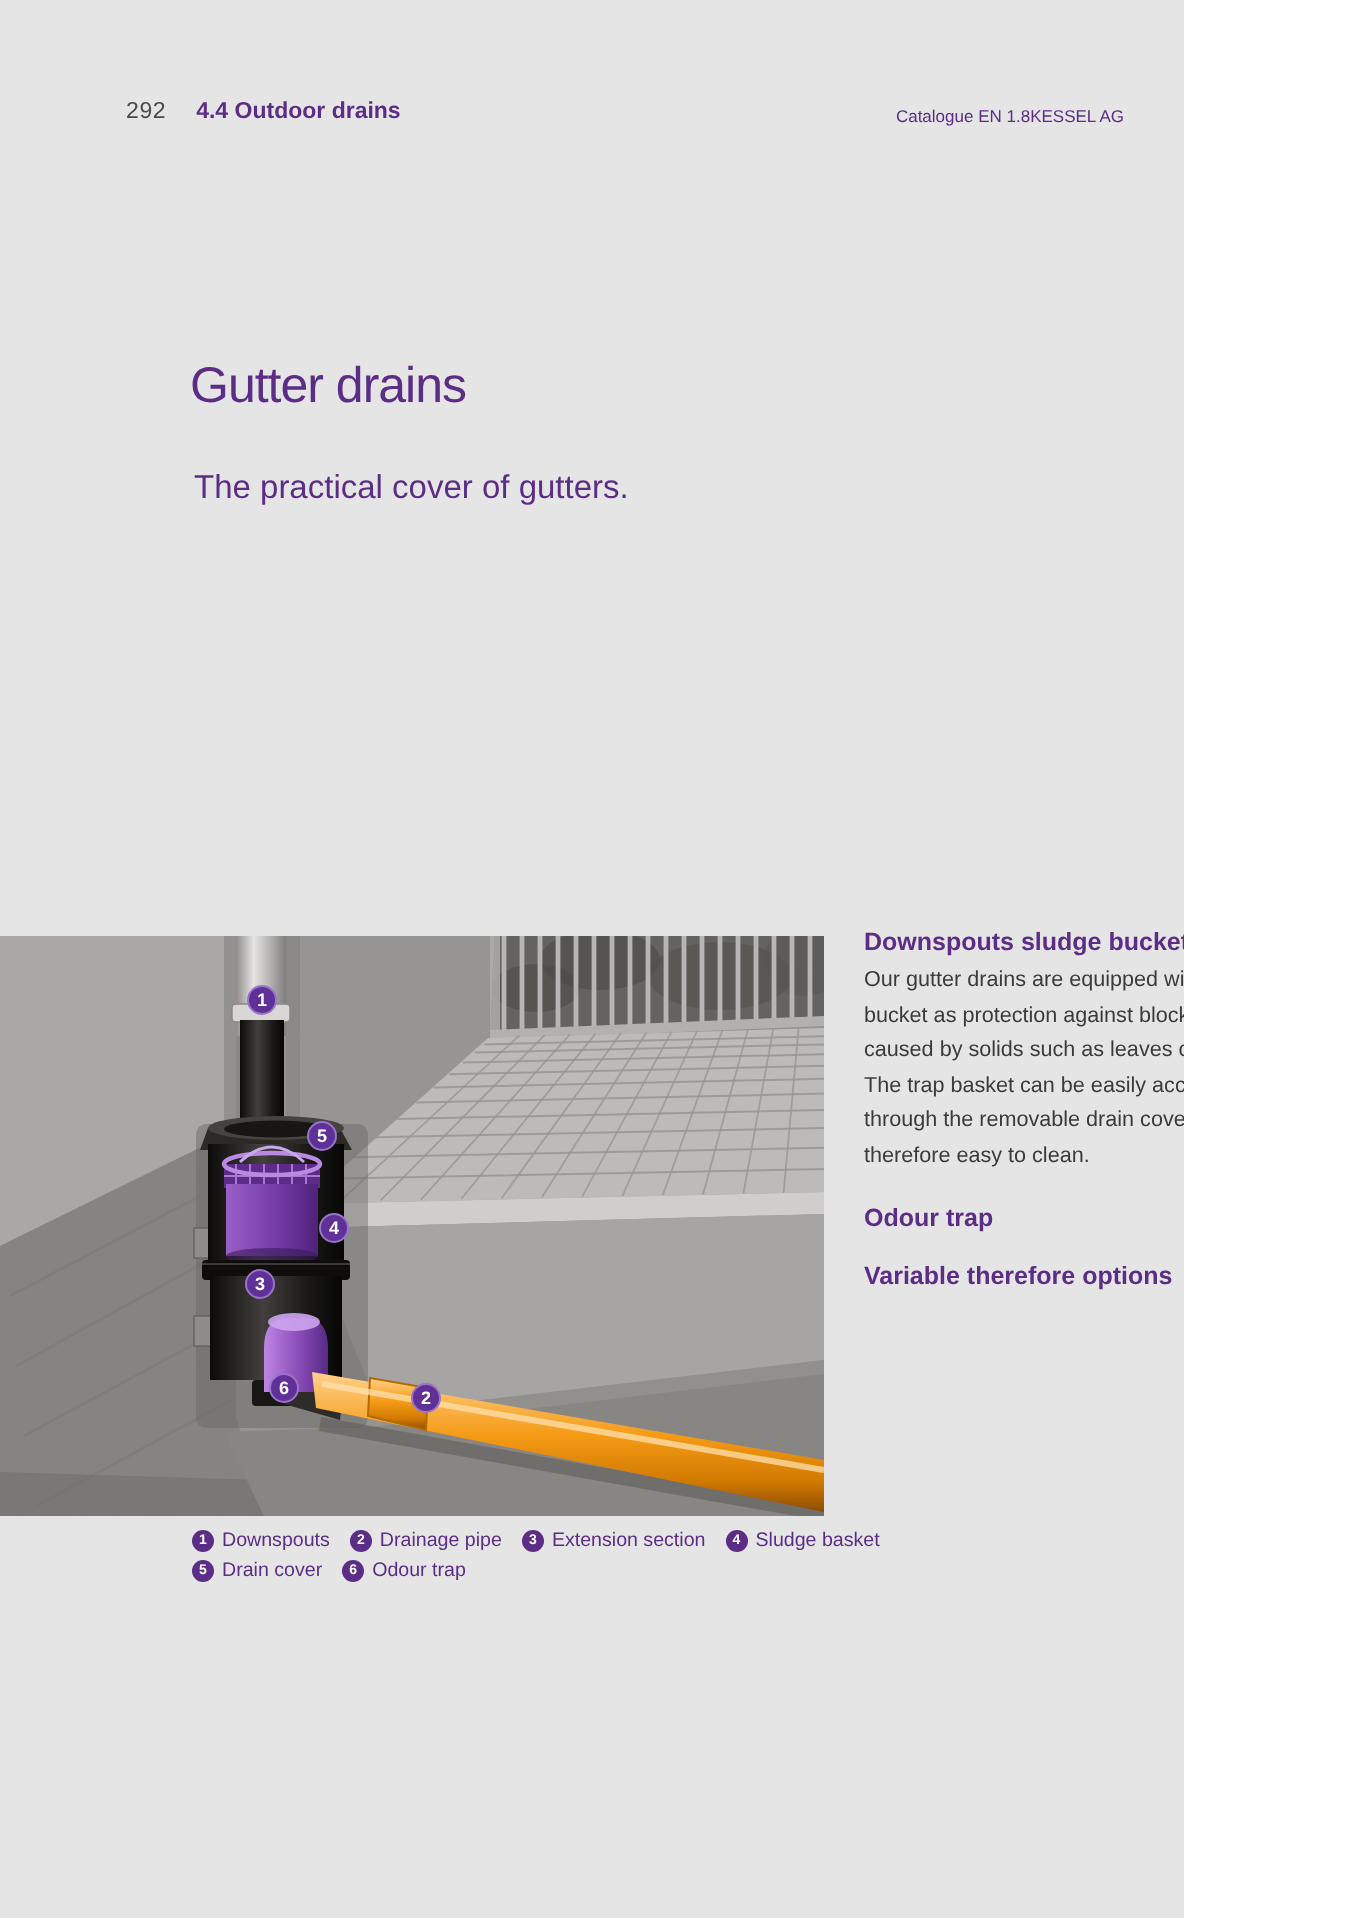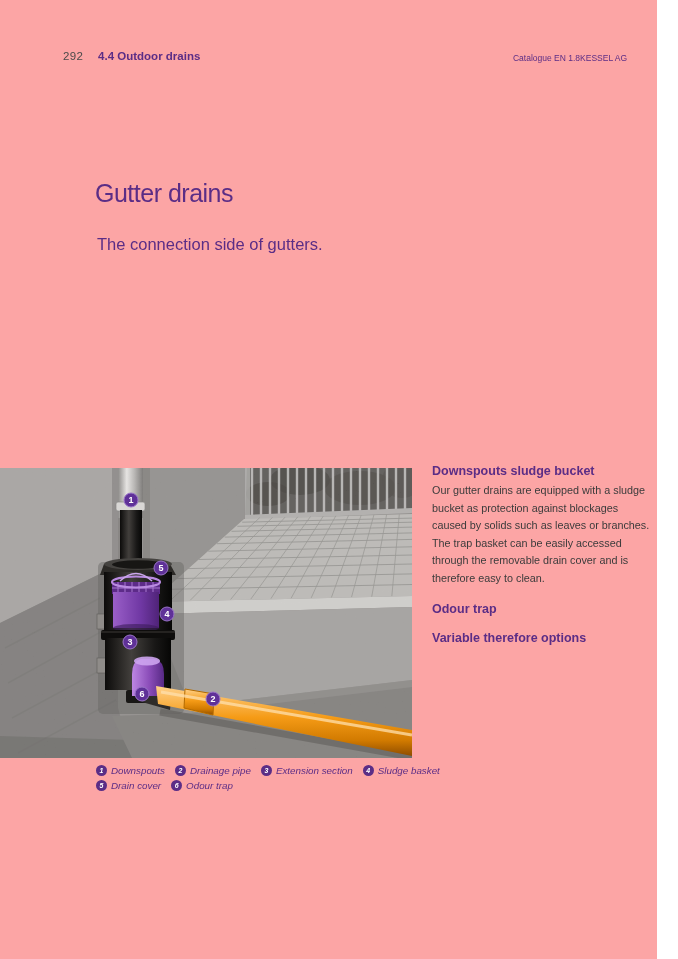--- a/index.html
+++ b/index.html
@@ -1,17 +1,17 @@
 <!DOCTYPE html>
 <html><head>
 <meta charset="utf-8">
 <style>
   html,body{margin:0;padding:0;background:#ffffff;}
   .page{
-    position:relative;width:657px;height:959px;background:#fca5a5;overflow:hidden;
+    position:relative;width:592px;height:959px;background:#e5e5e5;overflow:hidden;
     font-family:"Liberation Sans",sans-serif;color:#3b3b3b;
   }
   
   .hdr-left{position:absolute;left:63px;top:50px;font-size:11.5px;display:flex;align-items:baseline;}
   .hdr-pagenum{color:#4a4a4a;letter-spacing:.3px;}
   .hdr-section{color:#5b2d86;font-weight:bold;margin-left:15px;}
   .hdr-right{position:absolute;right:30px;top:53px;font-size:8.5px;display:flex;align-items:baseline;color:#5b2d86;}
   .hdr-cat{font-weight:normal;}
   .hdr-brand{font-weight:normal;margin-left:0;}
   
@@ -21,42 +21,42 @@
   
   .figure{position:absolute;left:0;top:468px;width:412px;height:290px;}
   .figure svg{display:block;}
   
   .infocol{position:absolute;left:432px;top:464px;width:221px;}
   .infocol h3{margin:0 0 4px 0;font-size:12.5px;font-weight:bold;color:#5b2d86;}
   .infocol h3.later{margin-top:15px;}
   .infocol p{margin:0;font-size:10.8px;line-height:17.5px;color:#3b3b3b;}
   
   .legend{position:absolute;left:96px;top:765px;width:420px;font-size:9.8px;color:#5b2d86;}
-  .legend-row{display:flex;align-items:center;margin-bottom:4px;font-style:italic;}
+  .legend-row{display:flex;align-items:center;margin-bottom:4px;}
   .legend-item{display:flex;align-items:center;margin-right:10px;}
   .legend-num{width:11px;height:11px;border-radius:50%;background:#5b2d86;color:#fff;
     font-size:7px;font-weight:bold;display:flex;align-items:center;justify-content:center;margin-right:4px;flex:0 0 auto;}
   .marker-text{font-size:9px;font-weight:bold;fill:#ffffff;text-anchor:middle;}
 </style>
 </head>
 <body>
 
 <div class="page">
 
   <div class="hdr-left">
     <span class="hdr-pagenum">292</span>
     <span class="hdr-section">4.4  Outdoor drains</span>
   </div>
   <div class="hdr-right">
     <span class="hdr-cat">Catalogue EN 1.8</span>
     <span class="hdr-brand">KESSEL AG</span>
   </div>
 
   <div class="page-title">Gutter drains</div>
-  <div class="page-subtitle">The connection side of gutters.</div>
+  <div class="page-subtitle">The practical cover of gutters.</div>
 
   <div class="figure">
     <svg width="412" height="290" viewBox="0 0 412 290">
       <defs>
         <linearGradient id="galv" x1="0" y1="0" x2="1" y2="0">
           <stop offset="0" stop-color="#8e8c8a"></stop>
             <stop offset="0.35" stop-color="#e6e4e2"></stop>
           <stop offset="0.65" stop-color="#bab8b6"></stop>
             <stop offset="1" stop-color="#7f7d7b"></stop>
         </linearGradient>

